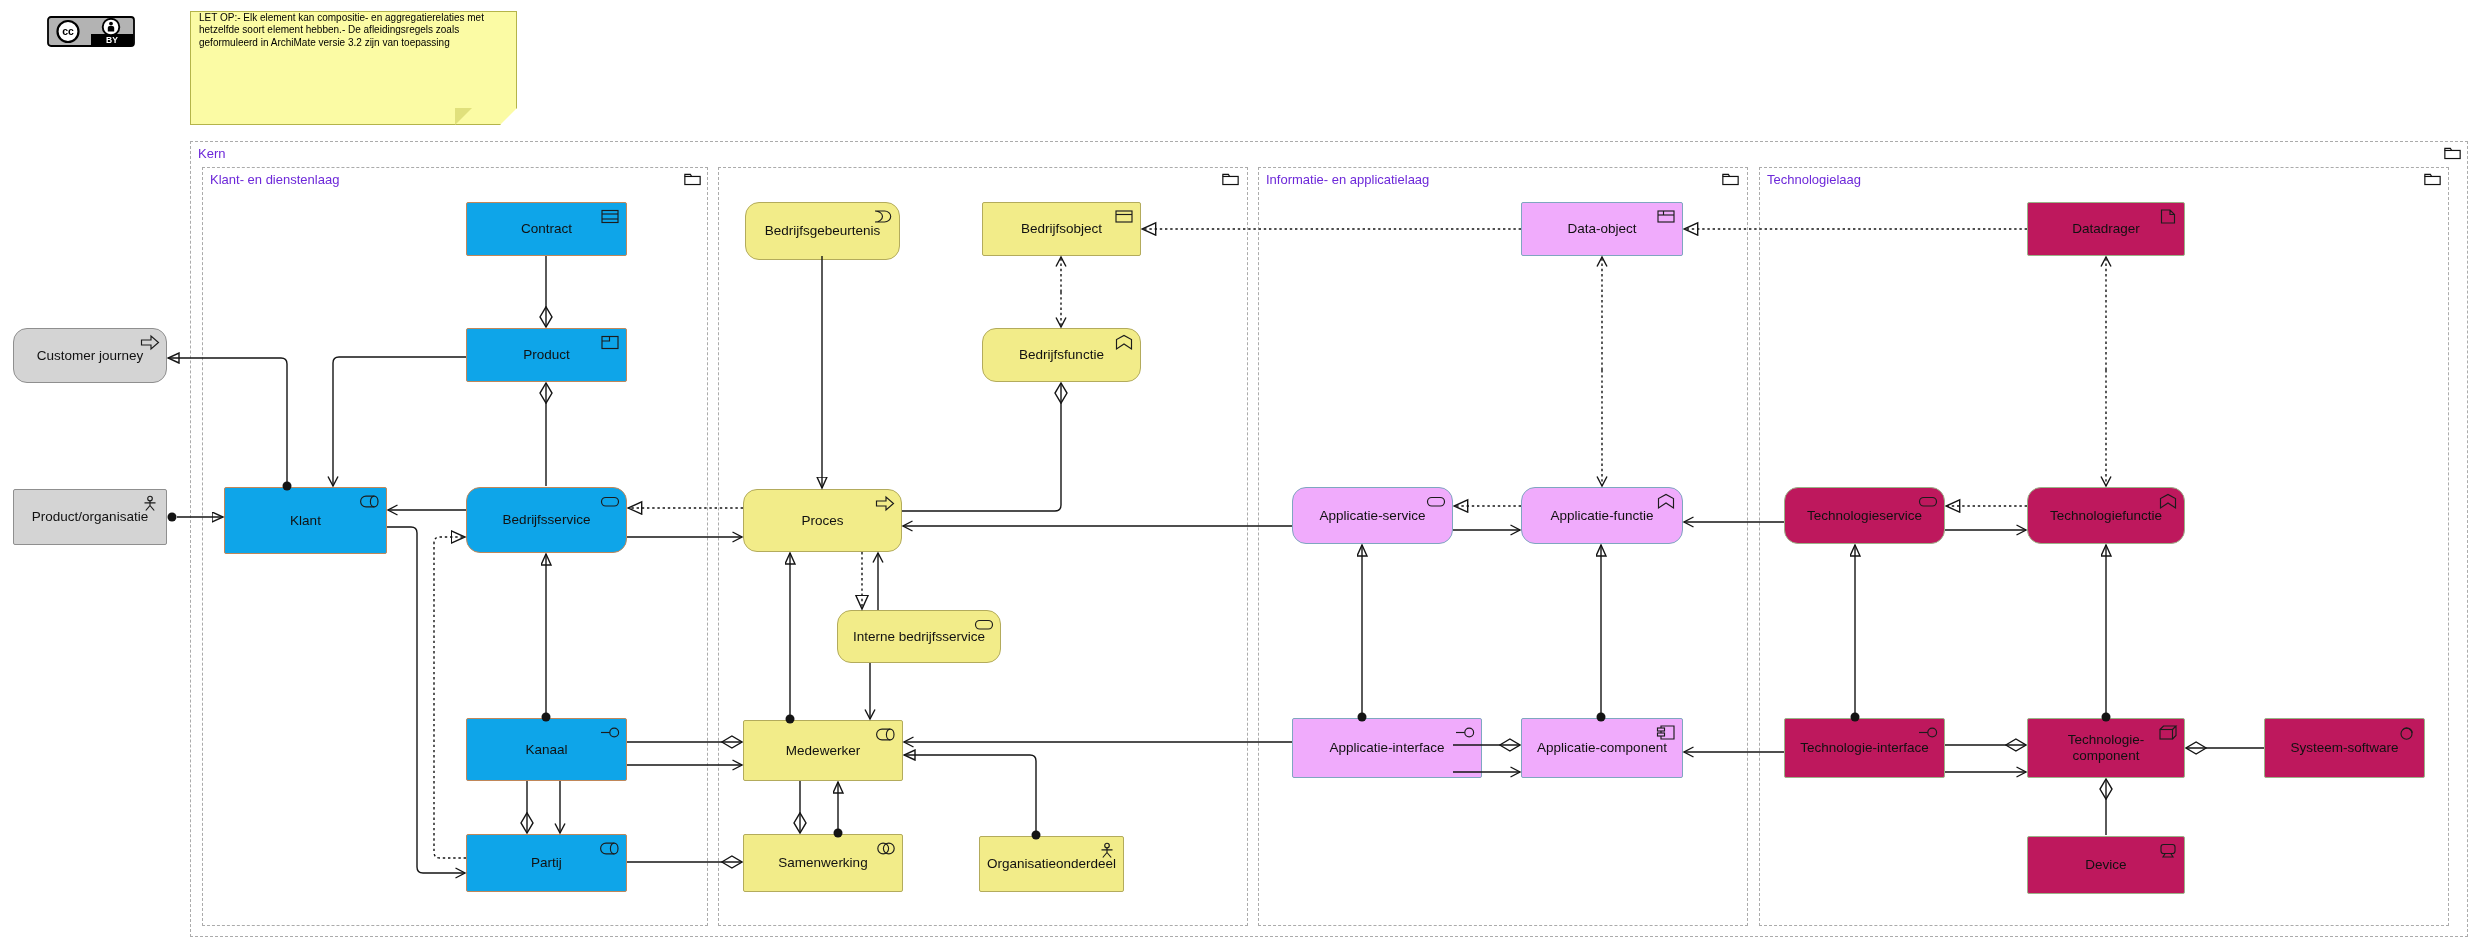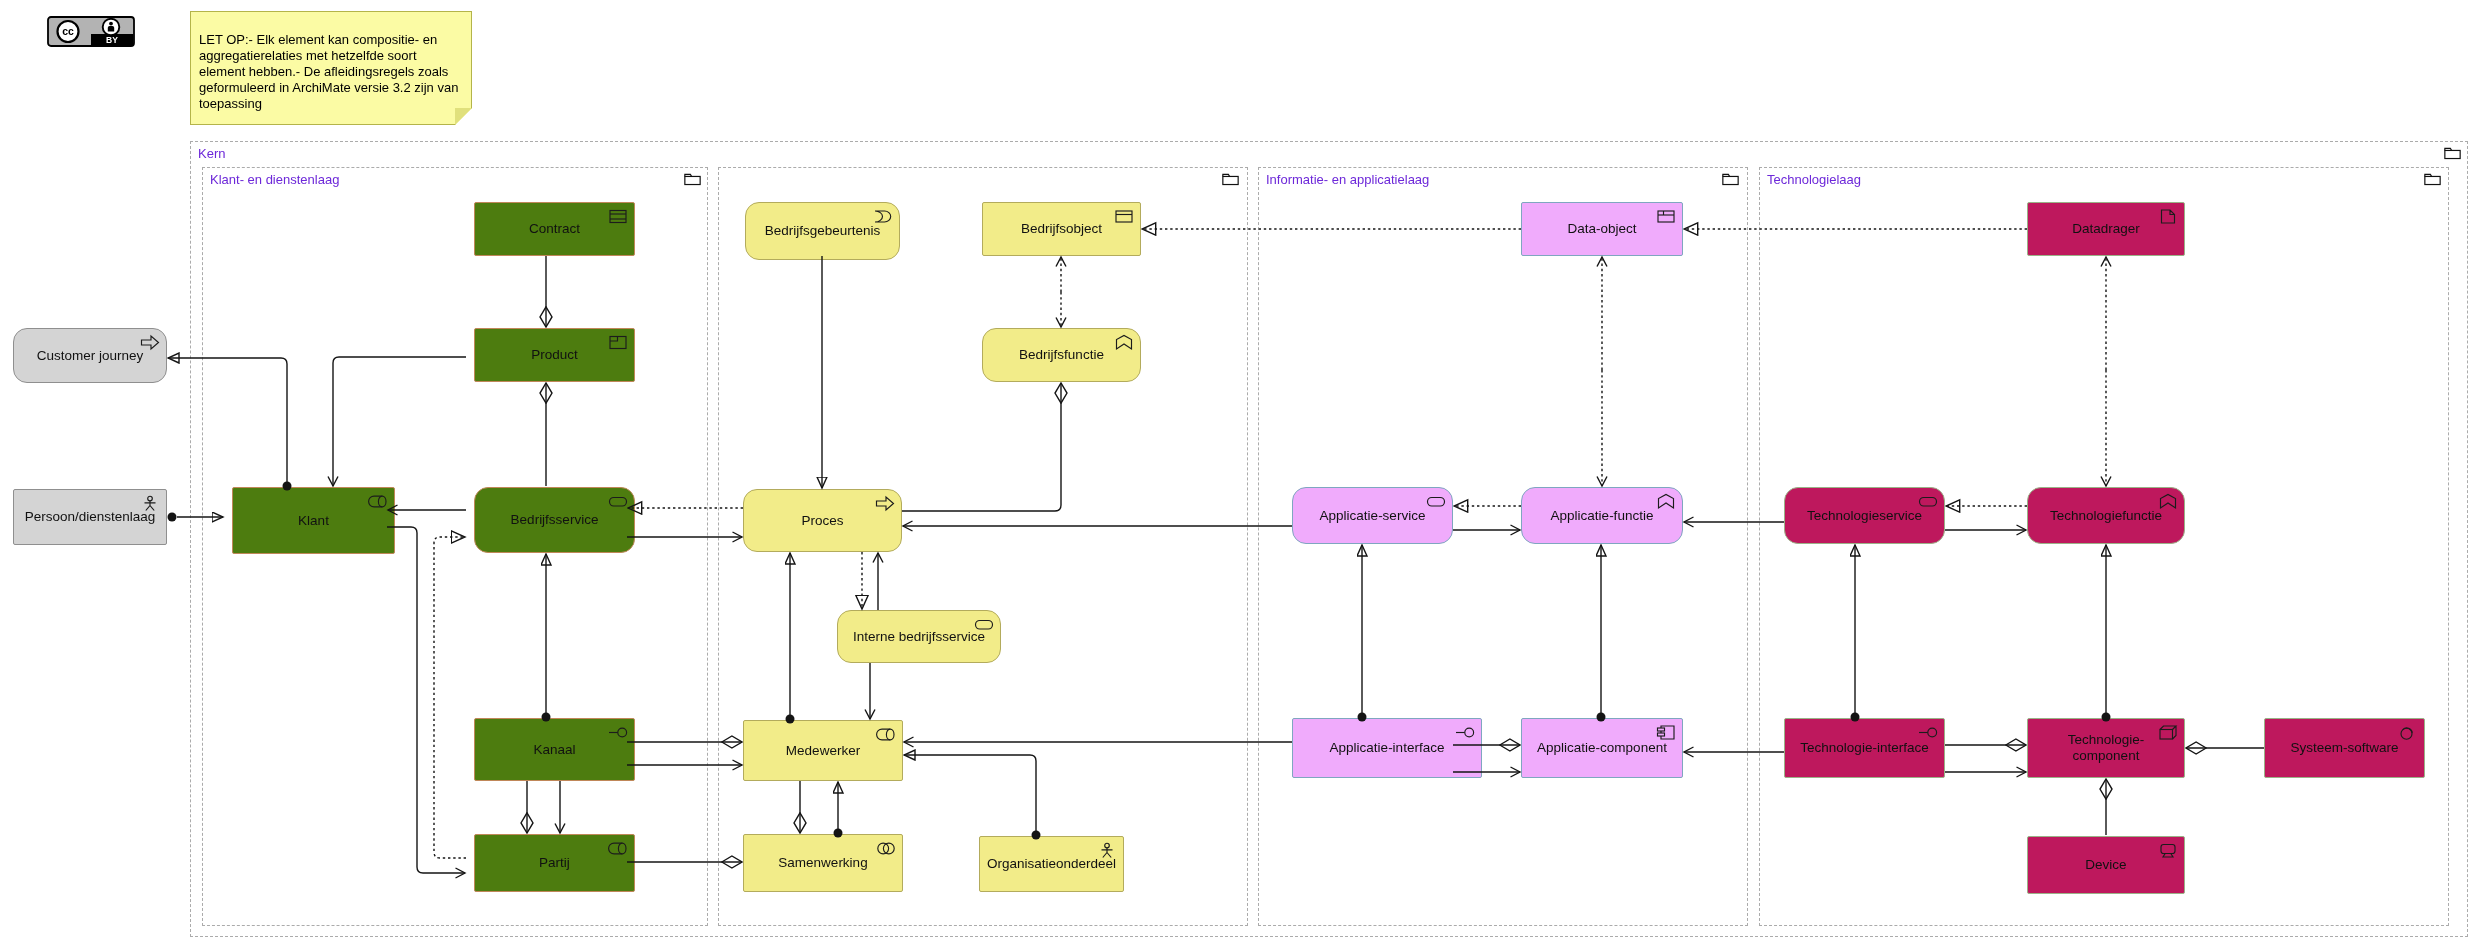--- a/index.html
+++ b/index.html
@@ -8,31 +8,31 @@
   .group{position:absolute;border:1.6px dashed #ABABAB;background:transparent;}
   .glabel{position:absolute;font-size:13px;color:#6d28d9;white-space:nowrap;}
   .gicon{position:absolute;width:17px;height:14px;stroke:#111;fill:none;stroke-width:1.4;}
   .node{position:absolute;display:flex;align-items:center;justify-content:center;
         border:1.3px solid #888;box-sizing:border-box;}
   .node .nlabel{font-size:13.5px;color:#111;text-align:center;padding:2px 8px;line-height:1.15;}
   .node .nicon{position:absolute;top:5px;right:6px;width:20px;height:17px;
                stroke:#1c1c1c;fill:none;stroke-width:1.15;}
   .round{border-radius:14px;}
   .sq{border-radius:2px;}
-  .orange{background:#4d7c0f;border-color:#C08759;margin-left:8px;}
+  .orange{background:#0ea5e9;border-color:#C08759;}
   .yellow{background:#F2EC89;border-color:#B3AB5C;}
   .blue{background:#f0abfc;border-color:#7FA6C0;}
   .green{background:#be185d;border-color:#9AB287;}
   .grey{background:#D4D4D4;border-color:#8F8F8F;}
   #edges{position:absolute;left:0;top:0;pointer-events:none;}
   #edges path{stroke:#141414;stroke-width:1.4;fill:none;}
   #edges path.dt{stroke-dasharray:2.4 2.8;}
   #edges circle.adot{fill:#141414;stroke:none;}
-  .note{position:absolute;left:190px;top:11px;width:282px;height:114px;background:#FBFBA4;
-        border:1.2px solid #B4B44A;box-sizing:border-box;padding:20px 8px;font-size:13px;
+  .note{position:absolute;left:190px;top:11px;width:327px;height:114px;background:#FBFBA4;
+        border:1.2px solid #B4B44A;box-sizing:border-box;padding:0 8px;font-size:10px;
         line-height:1.24;color:#000;
         clip-path:polygon(0 0,100% 0,100% calc(100% - 17px),calc(100% - 17px) 100%,0 100%);}
   .notefold{position:absolute;left:455px;top:108px;width:0;height:0;
             border-top:17px solid #E0E07C;border-right:17px solid transparent;}
   .badge{position:absolute;left:47px;top:16px;width:88px;height:31px;}
 </style>
 </head>
 <body>
 
 <div id="canvas">
@@ -158,21 +158,21 @@
   <div class="node grey round" style="left:13px;top:328px;width:154px;height:55px">
     <svg class="nicon">
         <use href="#i-process"></use>
       </svg>
     <span class="nlabel">Customer journey</span>
   </div>
   <div class="node grey sq" style="left:13px;top:489px;width:154px;height:56px">
     <svg class="nicon">
         <use href="#i-actor"></use>
       </svg>
-    <span class="nlabel">Persoon/dienstenlaag</span>
+    <span class="nlabel">Product/organisatie</span>
   </div>
   <div class="node orange sq" style="left:224px;top:487px;width:163px;height:67px">
     <svg class="nicon">
         <use href="#i-role"></use>
       </svg>
     <span class="nlabel">Klant</span>
   </div>
   <div class="node orange sq" style="left:466px;top:202px;width:161px;height:54px">
     <svg class="nicon">
         <use href="#i-contract"></use>

